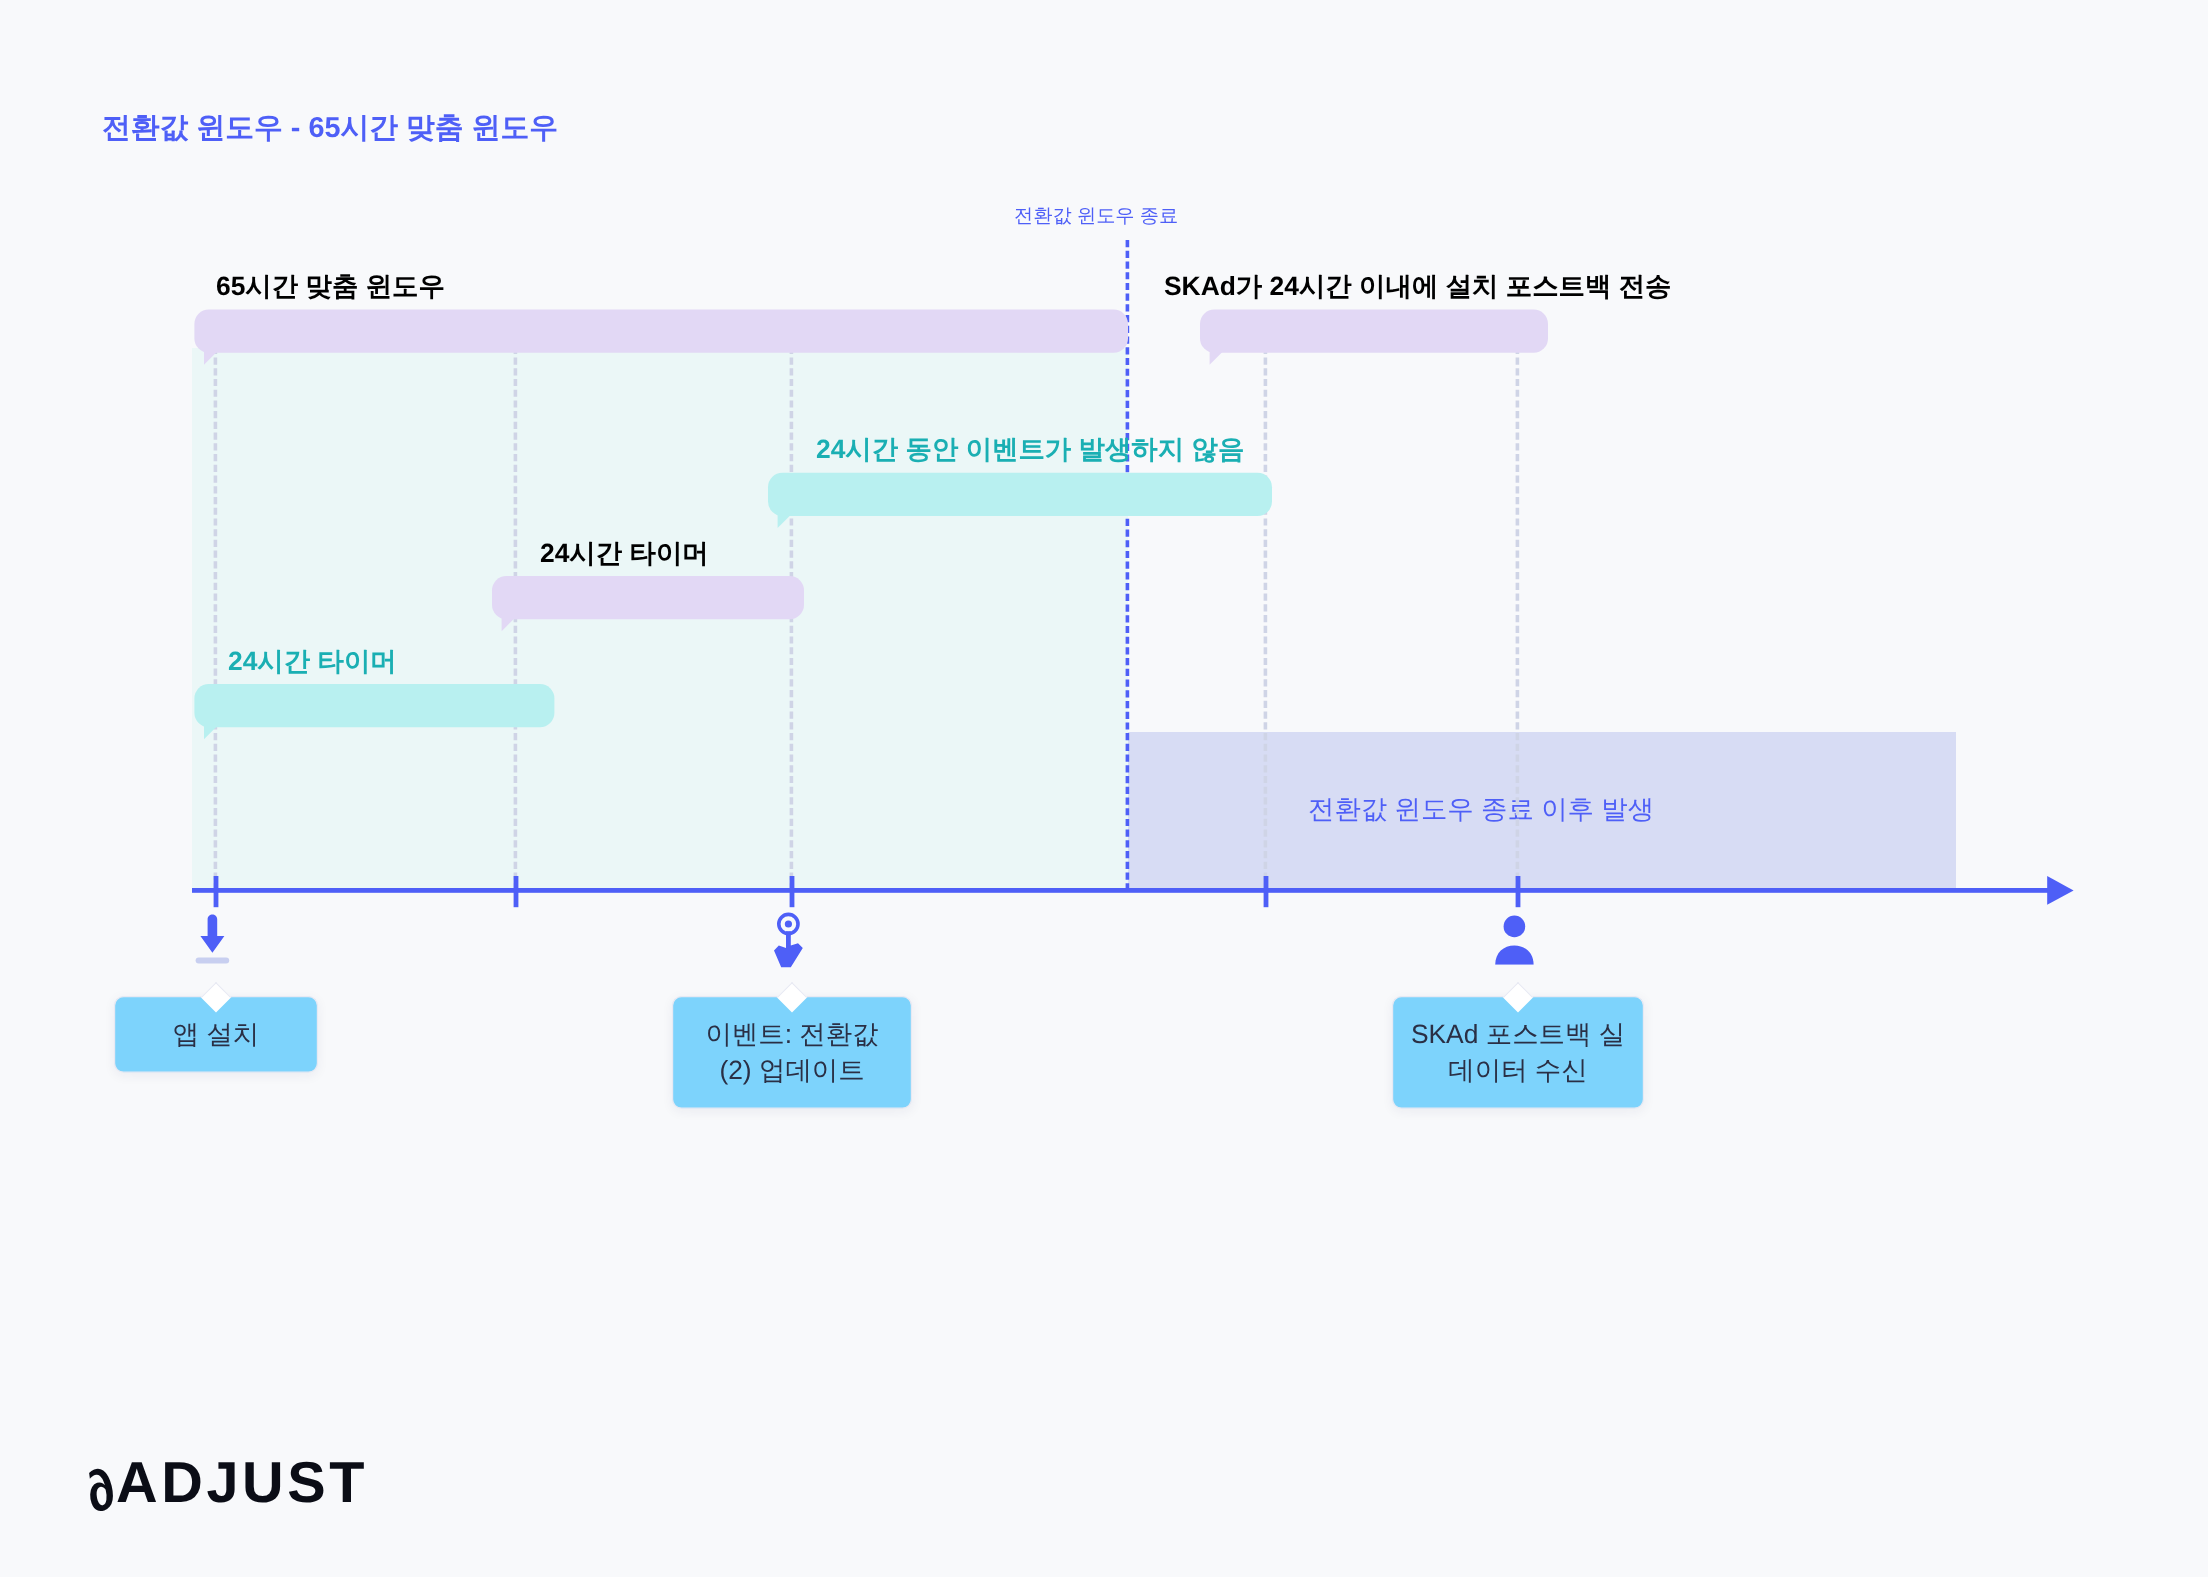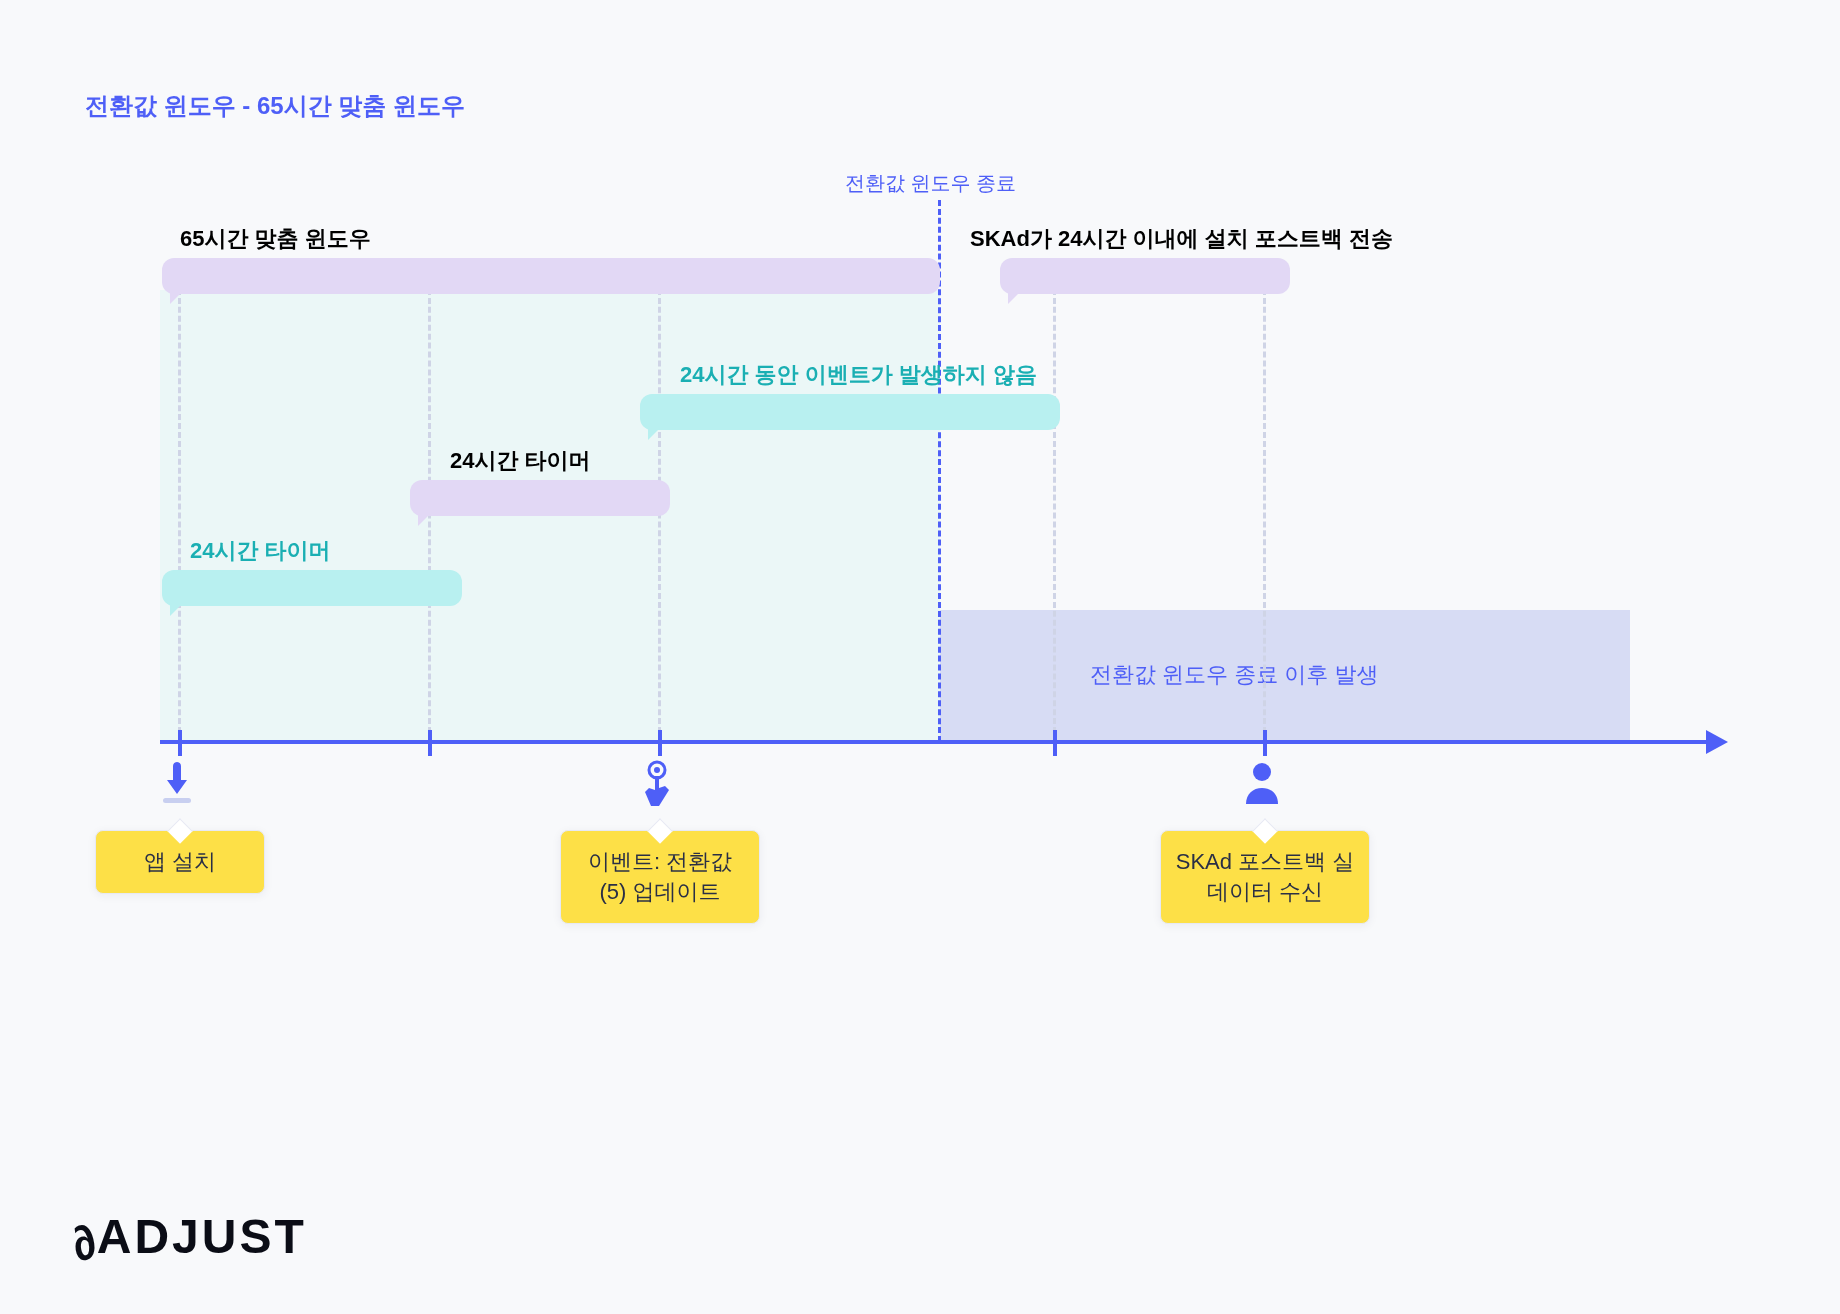--- a/index.html
+++ b/index.html
@@ -95,34 +95,34 @@
     background: #d7dcf4;
   }
   .region-label {
     position: absolute;
     font-size: 22px;
     color: #4e5ff7;
     font-weight: 500;
   }
   .top-center-label {
     position: absolute;
-    font-size: 20px;
+    font-size: 16px;
     color: #4e5ff7;
     font-weight: 500;
   }
   
   .evwrap { position: absolute; top: 610px; width: 210px; }
   .icon {
     width: 46px; height: 52px;
     margin: 0 auto 18px;
     position: relative;
     color: #4e5ff7;
   }
   .card {
-    background: #fde047;
+    background: #7dd3fc;
     border: 1px solid #e7e9f3;
     border-radius: 8px;
     box-shadow: 0 2px 10px rgba(30,40,90,0.06);
     padding: 16px 14px;
     text-align: center;
     font-size: 22px;
     color: #2a2f45;
     position: relative;
   }
   .card .notch {
@@ -218,21 +218,21 @@
 
 
   <div class="evwrap" style="left:560px; width:200px;">
     <div class="icon">
       <svg viewBox="0 0 40 48" width="40" height="48">
           <circle cx="20" cy="10" r="8" fill="none" stroke="#4e5ff7" stroke-width="3"></circle>
           <circle cx="20" cy="10" r="3" fill="#4e5ff7"></circle>
           <path fill="#4e5ff7" d="M18 16h4v12l6-2 4 4-10 16H14l-6-14 4-4 6 2z"></path>
         </svg>
     </div>
-    <div class="card"><div class="notch"></div><span>이벤트: 전환값 (5) 업데이트</span></div>
+    <div class="card"><div class="notch"></div><span>이벤트: 전환값 (2) 업데이트</span></div>
   </div>
 
 
   <div class="evwrap" style="left:1160px; width:210px;">
     <div class="icon">
       <svg viewBox="0 0 40 44" width="40" height="44">
           <circle cx="20" cy="12" r="9" fill="#4e5ff7"></circle>
           <path fill="#4e5ff7" d="M4 44c0-10 7-16 16-16s16 6 16 16z"></path>
         </svg>
     </div>

